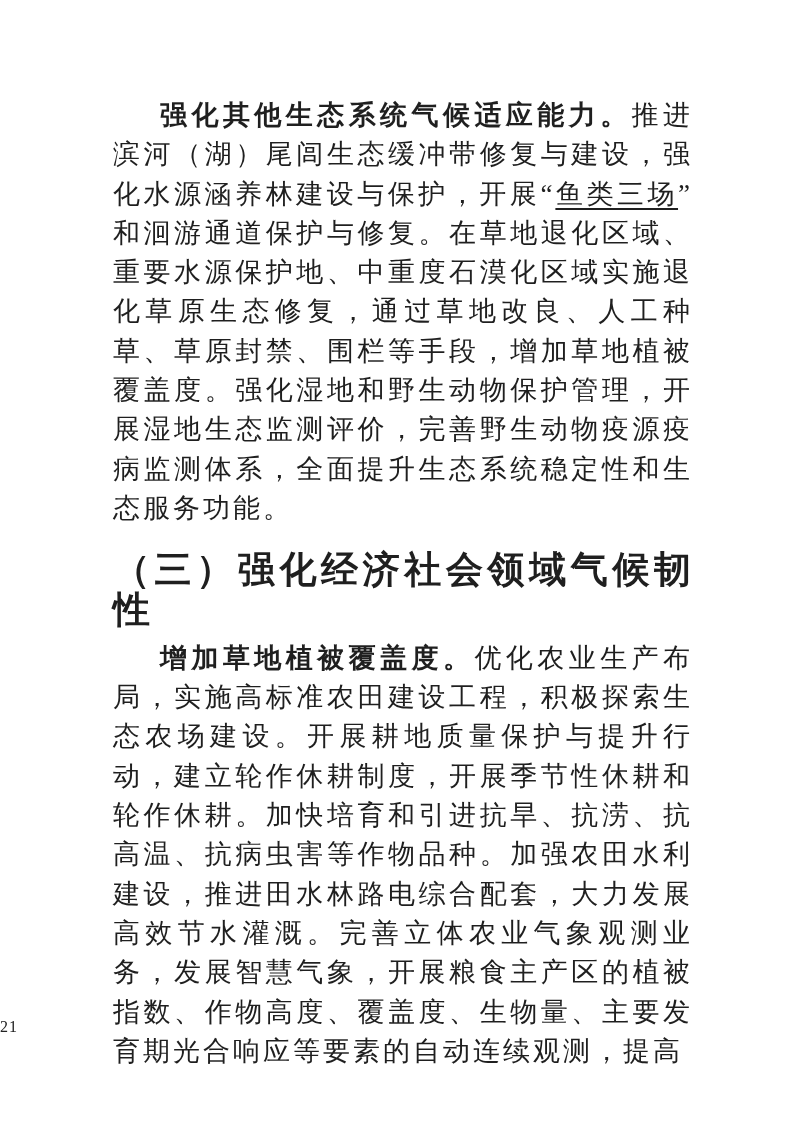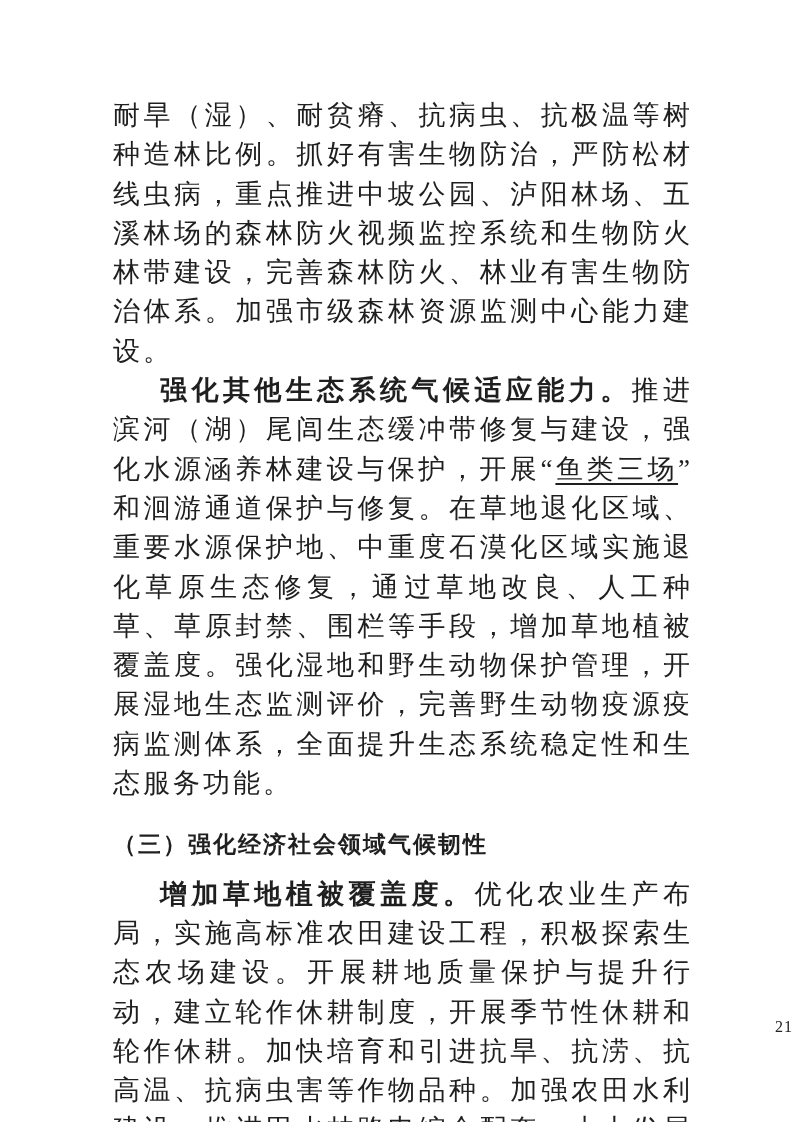--- a/index.html
+++ b/index.html
@@ -35,44 +35,43 @@
   }
   .bold-lead {
     font-weight: bold;
   }
   .underline-term {
     text-decoration: underline;
     text-underline-offset: 5px;
   }
   .section-heading {
     margin: 22px 0 10px 0;
-    font-size: 23px;
+    font-size: 37px;
     font-weight: bold;
     letter-spacing: 2px;
     line-height: 39.3px;
   }
   .page-number {
     position: absolute;
     top: 1018px;
     left: 0;
     width: 100%;
-    text-align: right;
+    text-align: left;
     font-size: 16px;
     letter-spacing: 1px;
     color: #222222;
   }
 </style>
 </head>
 <body>
 
 <div class="page">
 
   <div class="doc-body">
 
-    <p class="para"><span>耐旱（湿）、耐贫瘠、抗病虫、抗极温等树种造林比例。抓好有害生物防治，严防松材线虫病，重点推进中坡公园、泸阳林场、五溪林场的森林防火视频监控系统和生物防火林带建设，完善森林防火、林业有害生物防治体系。加强市级森林资源监测中心能力建设。</span></p>
 
     <p class="para indent"><span class="bold-lead">强化其他生态系统气候适应能力。</span><span>推进滨河（湖）尾闾生态缓冲带修复与建设，强化水源涵养林建设与保护，开展“</span><span class="underline-term">鱼类三场</span><span>”和洄游通道保护与修复。在草地退化区域、重要水源保护地、中重度石漠化区域实施退化草原生态修复，通过草地改良、人工种草、草原封禁、围栏等手段，增加草地植被覆盖度。强化湿地和野生动物保护管理，开展湿地生态监测评价，完善野生动物疫源疫病监测体系，全面提升生态系统稳定性和生态服务功能。</span></p>
 
     <h3 class="section-heading">（三）强化经济社会领域气候韧性</h3>
 
     <p class="para indent"><span class="bold-lead">增加草地植被覆盖度。</span><span>优化农业生产布局，实施高标准农田建设工程，积极探索生态农场建设。开展耕地质量保护与提升行动，建立轮作休耕制度，开展季节性休耕和轮作休耕。加快培育和引进抗旱、抗涝、抗高温、抗病虫害等作物品种。加强农田水利建设，推进田水林路电综合配套，大力发展高效节水灌溉。完善立体农业气象观测业务，发展智慧气象，开展粮食主产区的植被指数、作物高度、覆盖度、生物量、主要发育期光合响应等要素的自动连续观测，提高</span></p>
 
   </div>
 
   <div class="page-number">21</div>

